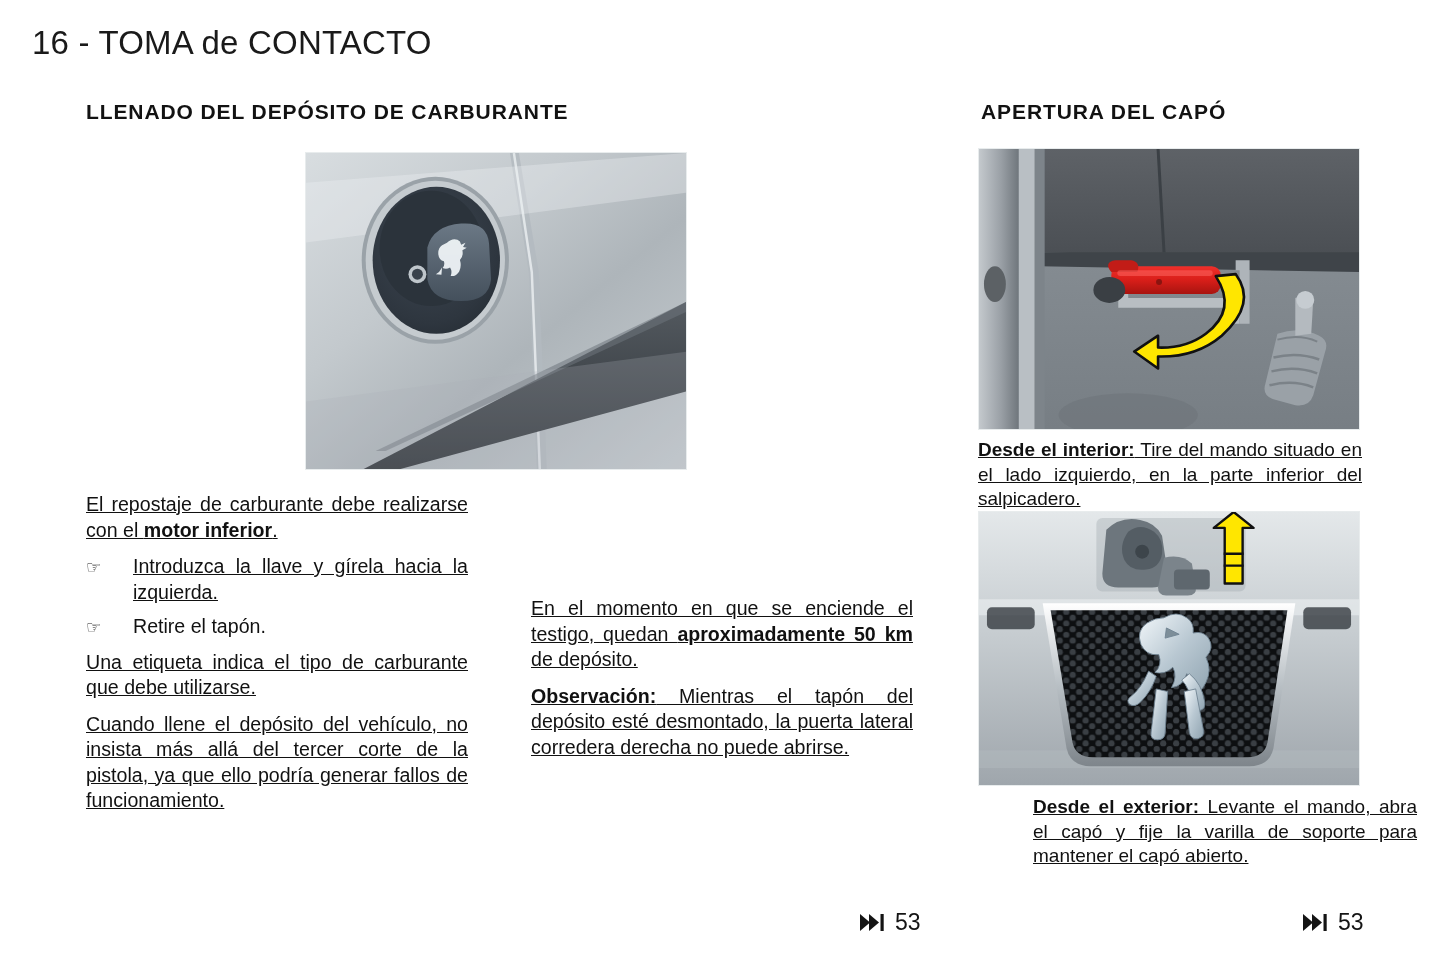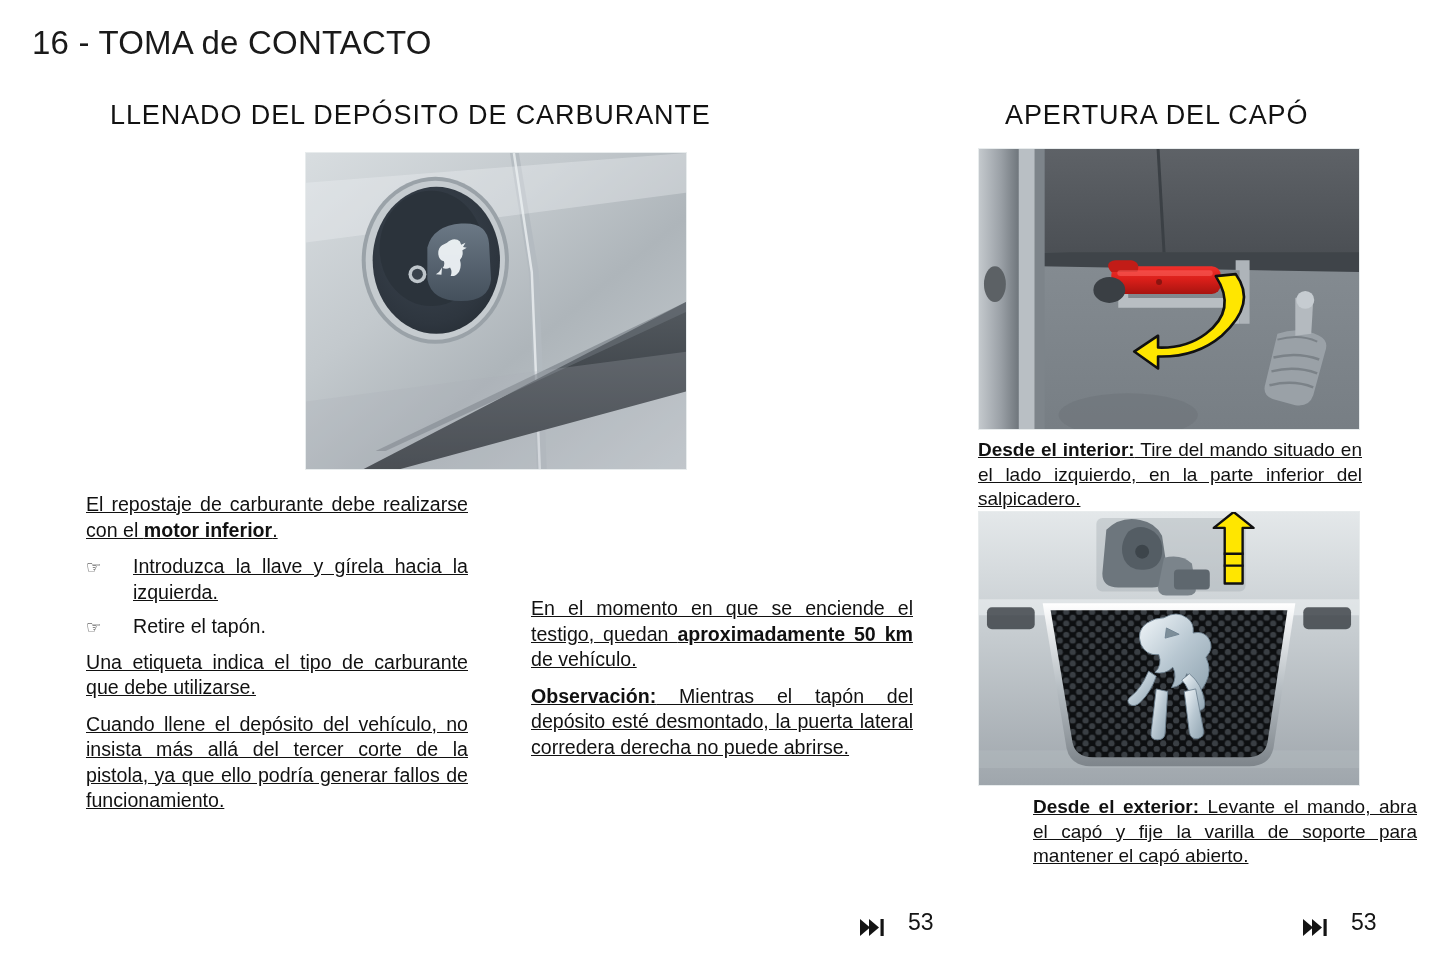--- a/index.html
+++ b/index.html
@@ -30,26 +30,25 @@
     top: 24px;
     font-size: 33px;
     letter-spacing: 0.2px;
     color: #1a1a1a;
     white-space: nowrap;
   }
 
   
   .section-title {
     position: absolute;
-    font-weight: normal;
-    font-size: 27px;
+    font-weight: bold;
+    font-size: 21px;
     letter-spacing: 0.9px;
     color: #121212;
     white-space: nowrap;
-    margin-left: 24px;
   }
   #title-left  { left: 86px;  top: 100px; }
   #title-right { left: 981px; top: 100px; }
 
   
   .photo {
     position: absolute;
     overflow: hidden;
     background: #c9ced1;
     border: 1px solid #e8eced;
@@ -126,22 +125,22 @@
     font-size: 19.6px;
     line-height: 24px;
     color: #111;
   }
 
   
   .xref {
     position: absolute;
     bottom: 28px;
     display: flex;
-    align-items: flex-end;
-    gap: 22px;
+    align-items: center;
+    gap: 9px;
     font-size: 23px;
     color: #141414;
   }
   #xref-left  { left: 860px; }
   #xref-right { left: 1303px; }
   .xref-icon { display: block; }
 </style>
 </head>
 <body>
 
@@ -218,21 +217,21 @@
         <span style="display:block">Retire el tapón.</span>
       </li>
     </ul>
 
     <p class="just">Una etiqueta indica el tipo de carburante que debe utilizarse.</p>
     <p class="just">Cuando llene el depósito del vehículo, no insista más allá del tercer corte de la pistola, ya que ello podría generar fallos de funcionamiento.</p>
   </div>
 
 
   <div class="col-text" id="col-mid">
-    <p class="just"><span>En el momento en que se enciende el testigo, quedan </span><b>aproximadamente 50 km</b><span> de vehículo.</span></p>
+    <p class="just"><span>En el momento en que se enciende el testigo, quedan </span><b>aproximadamente 50 km</b><span> de depósito.</span></p>
     <p class="just"><b>Observación:</b><span> Mientras el tapón del depósito esté desmontado, la puerta lateral corredera derecha no puede abrirse.</span></p>
   </div>
 
   <div class="section-title" id="title-right">APERTURA DEL CAPÓ</div>
 
   <div class="photo" id="photo-interior-lever">
     <svg viewBox="0 0 382 282" preserveAspectRatio="none" role="img">
       <defs>
         <linearGradient id="dashTop" x1="0" y1="0" x2="0" y2="1">
           <stop offset="0" stop-color="#5e6267"></stop>

